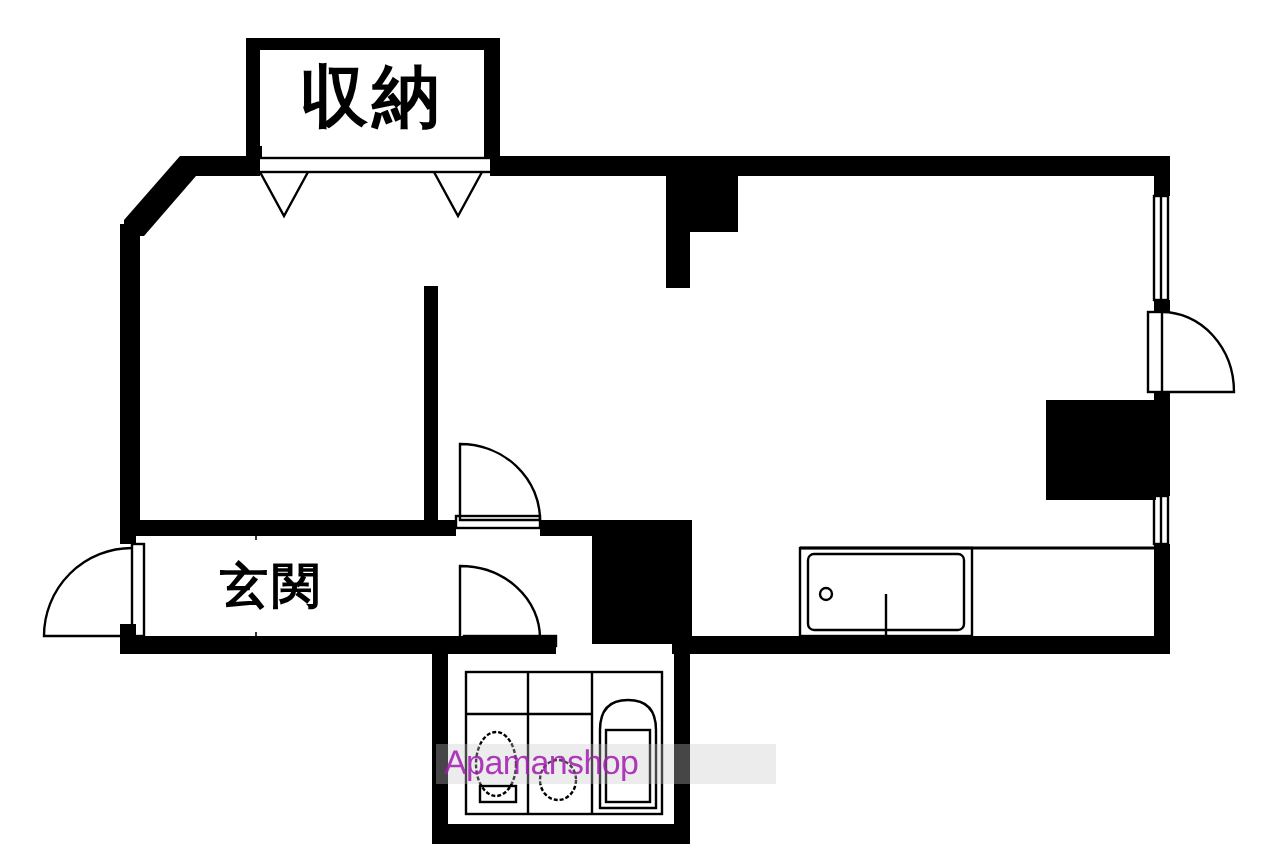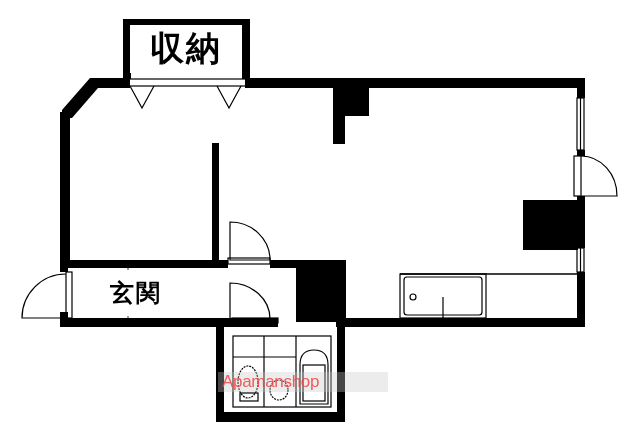--- a/index.html
+++ b/index.html
@@ -8,21 +8,21 @@
   .label-box {
     position: absolute; background: #fff;
     display: flex; align-items: center; justify-content: center;
     font-weight: bold; color: #000;
     font-family: "DejaVu Sans", sans-serif;
   }
   .label-storage { left: 130px; top: 25px; width: 112px; height: 48px; font-size: 34px; letter-spacing: 2px; }
   .label-entrance { left: 88px; top: 270px; width: 96px; height: 46px; font-size: 24px; letter-spacing: 2px; }
   .watermark {
     position: absolute; left: 222px; top: 372px; width: 160px; height: 20px;
-    color: #ef4444; font-size: 17px; font-family: "Liberation Sans", sans-serif;
+    color: #a21caf; font-size: 17px; font-family: "Liberation Sans", sans-serif;
     opacity: 0.85; letter-spacing: -0.3px;
   }
   .wm-band { position: absolute; left: 218px; top: 372px; width: 170px; height: 20px; background: rgba(200,200,200,0.35); }
 </style>
 </head>
 <body>
 
 <div class="plan">
   <svg width="640" height="433" viewBox="0 0 640 433" xmlns="http://www.w3.org/2000/svg">
     <g fill="#000" stroke="none">

